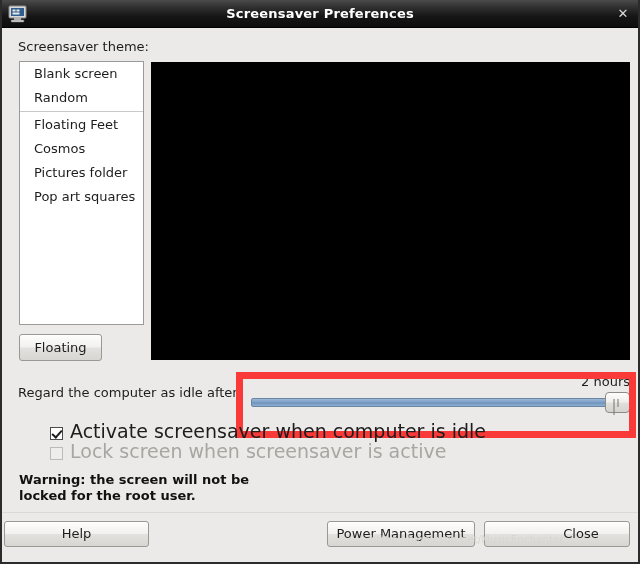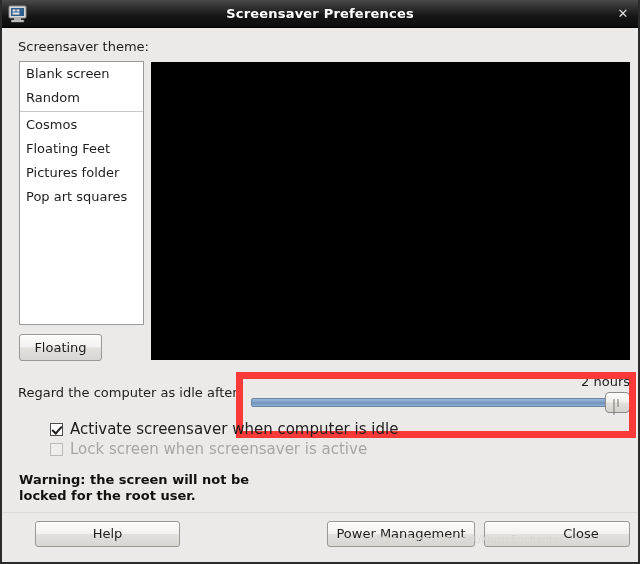--- a/index.html
+++ b/index.html
@@ -81,21 +81,21 @@
     left: 17px; top: 61px;
     width: 125px; height: 264px;
     background: #ffffff;
     border: 1px solid #9a9a9a;
     box-sizing: border-box;
     overflow: hidden;
   }
   #theme-list .row {
     height: 24px;
     line-height: 24px;
-    padding-left: 6px;
+    padding-left: 14px;
     font-size: 13px;
     color: #1d1d1d;
     white-space: nowrap;
     cursor: pointer;
   }
   #theme-list .sep {
     height: 1px;
     background: #c9c9c9;
     margin: 1px 0 1px 0;
   }
@@ -183,21 +183,21 @@
     left: 234px; top: 372px;
     width: 400px; height: 66px;
     border: 7px solid #fa3a38;
     box-sizing: border-box;
     pointer-events: none;
   }
 
   
   .cbrow {
     position: absolute;
-    font-size: 15px;
+    font-size: 19px;
     white-space: nowrap;
     cursor: pointer;
     padding-left: 28px;
   }
   .cbrow .box {
     display: inline-block;
     width: 13px; height: 13px;
     border: 1px solid #4b4b4b;
     background: #ffffff;
     vertical-align: -2px;
@@ -233,21 +233,21 @@
   }
 
   
   #bottom-sep {
     position: absolute;
     left: 0; top: 512px;
     width: 640px; height: 1px;
     background: #dddad6;
   }
 
-  #help-btn  { left: 33px;  top: 521px; width: 145px; height: 26px; line-height: 24px; }
+  #help-btn  { left: 2px;  top: 521px; width: 145px; height: 26px; line-height: 24px; }
   #power-btn { left: 325px; top: 521px; width: 148px; height: 26px; line-height: 24px; }
   #close-action-btn { left: 482px; top: 521px; width: 146px; height: 26px; line-height: 24px; padding-left: 48px; }
 
   
   #watermark {
     position: absolute;
     left: 368px; top: 534px;
     font-size: 10px;
     color: #d9d6d2;
     white-space: nowrap;
@@ -275,22 +275,22 @@
     <div class="title">Screensaver Preferences</div>
     <div id="close-btn">✕</div>
   </div>
 
   <div class="label-plain" id="theme-label">Screensaver theme:</div>
 
   <div id="theme-list">
     <div class="row">Blank screen</div>
     <div class="row">Random</div>
     <div class="sep"></div>
+    <div class="row">Floating Feet</div>
     <div class="row">Cosmos</div>
-    <div class="row">Floating Feet</div>
     <div class="row">Pictures folder</div>
     <div class="row">Pop art squares</div>
   </div>
 
   <div id="preview-area"></div>
 
   <div class="gbtn" id="preview-btn">Floating</div>
 
   <div class="label-plain" id="idle-label">Regard the computer as idle after:</div>
 

